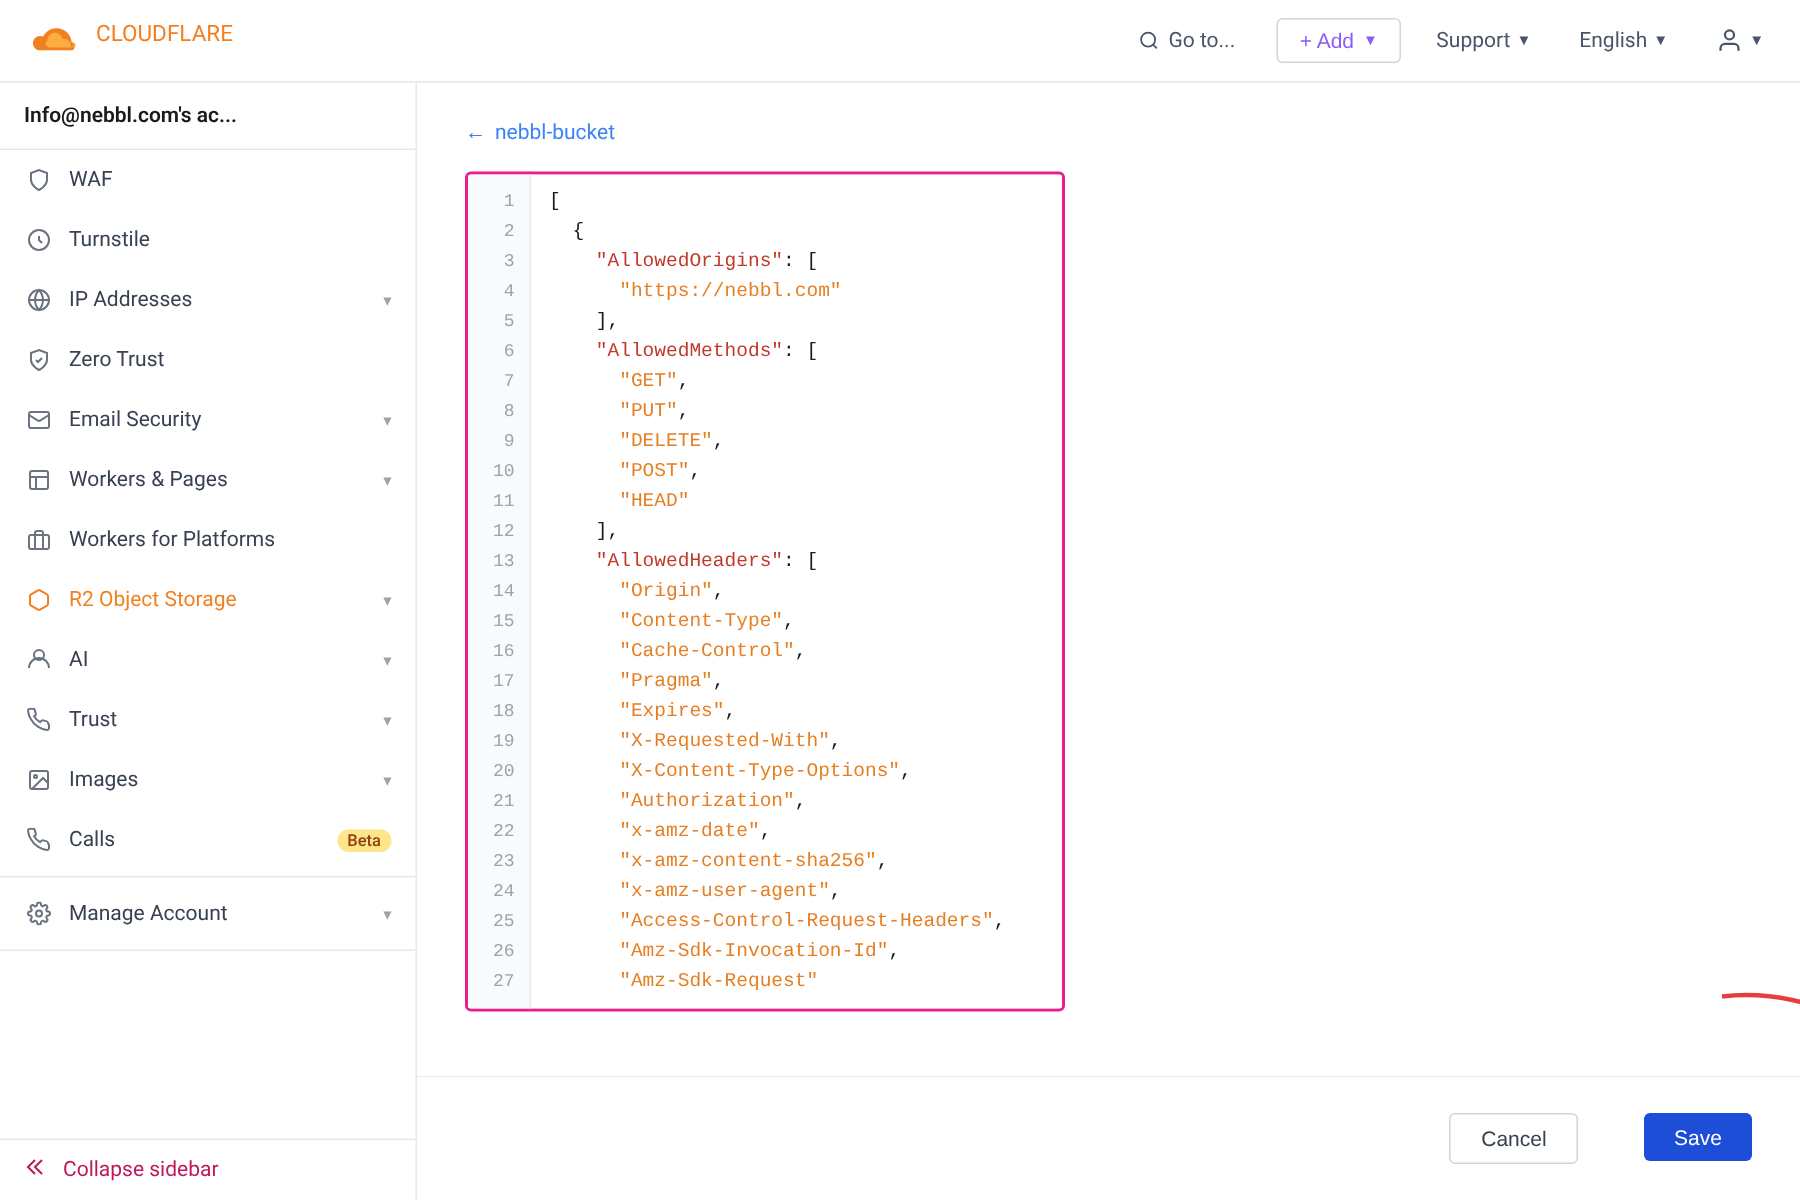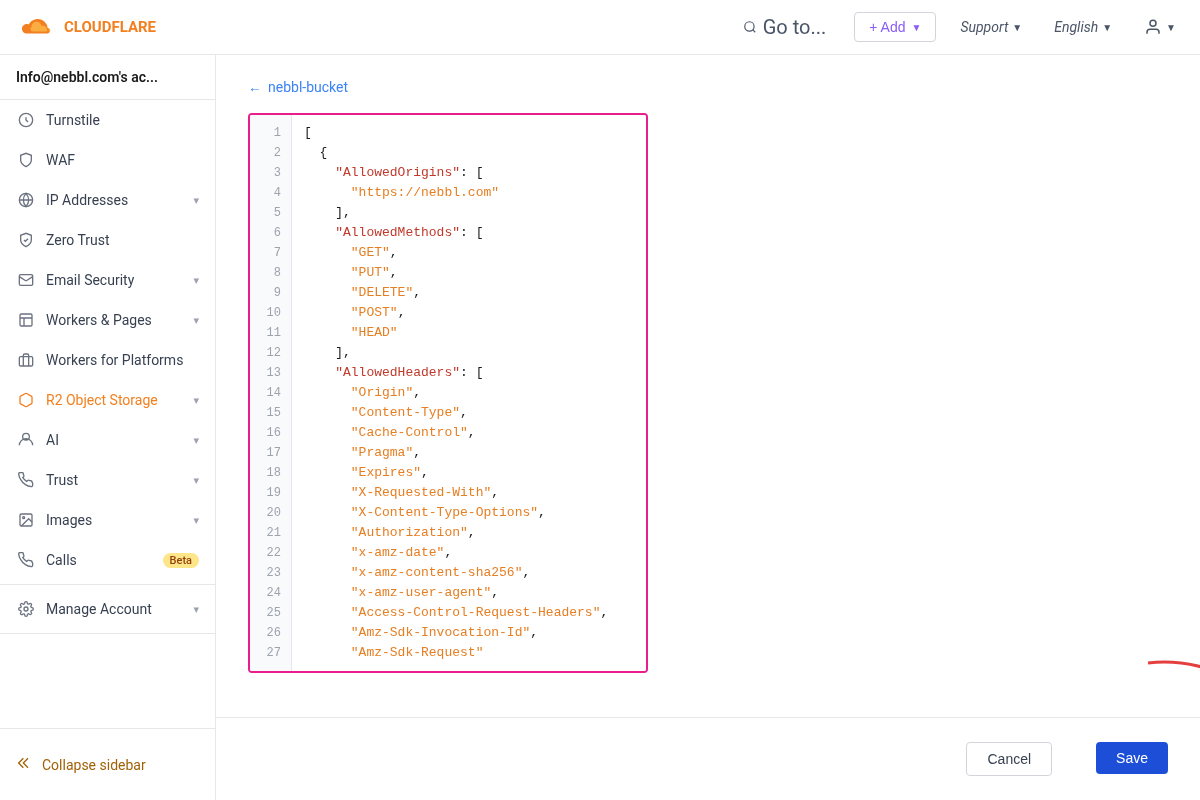--- a/index.html
+++ b/index.html
@@ -12,38 +12,38 @@
       border-bottom: 1px solid #e5e7eb;
       display: flex;
       align-items: center;
       padding: 0 16px;
       gap: 16px;
       flex-shrink: 0;
       z-index: 10;
     }
     .navbar-logo {
       display: flex;
-      align-items: center;
+      align-items: flex-start;
       gap: 8px;
-      font-weight: 700;
+      font-weight: 400;
       font-size: 15px;
       color: #f38020;
     }
     .cf-logo {
       width: 40px;
       height: 28px;
     }
     .navbar-spacer { flex: 1; }
     .navbar-goto {
       display: flex;
       align-items: center;
       gap: 6px;
       color: #4a5568;
       cursor: pointer;
-      font-size: 20px;
+      font-size: 14px;
       padding: 6px 12px;
       border-radius: 4px;
     }
     .navbar-btn {
       display: flex;
       align-items: center;
       gap: 6px;
       background: #fff;
       border: 1px solid #d1d5db;
       border-radius: 4px;
@@ -54,34 +54,33 @@
     }
     .navbar-support, .navbar-english, .navbar-user {
       display: flex;
       align-items: center;
       gap: 4px;
       cursor: pointer;
       padding: 6px 8px;
       border-radius: 4px;
       font-size: 14px;
       color: #4a5568;
-      font-style: italic;
     }
     .chevron-down { font-size: 10px; }
 
     
     .layout {
       display: flex;
       flex: 1;
       overflow: hidden;
     }
 
     
     .sidebar {
-      width: 216px;
+      width: 278px;
       background: #fff;
       border-right: 1px solid #e5e7eb;
       display: flex;
       flex-direction: column;
       overflow-y: auto;
       flex-shrink: 0;
     }
     .sidebar-account {
       padding: 14px 16px;
       font-weight: 600;
@@ -119,23 +118,23 @@
       font-size: 11px;
       padding: 1px 7px;
       border-radius: 9999px;
       font-weight: 500;
     }
     .sidebar-divider { height: 1px; background: #e5e7eb; margin: 4px 0; }
     .sidebar-collapse {
       display: flex;
       align-items: center;
       gap: 10px;
-      padding: 26px 16px;
-      cursor: pointer;
-      color: #a16207;
+      padding: 10px 16px;
+      cursor: pointer;
+      color: #be185d;
       font-size: 14px;
       margin-top: auto;
       border-top: 1px solid #e5e7eb;
     }
 
     
     .main {
       flex: 1;
       background: #fff;
       overflow-y: auto;
@@ -300,34 +299,34 @@
 </nav>
 
 <div class="layout">
 
   <aside class="sidebar">
     <div class="sidebar-account">Info@nebbl.com's ac...</div>
 
     <div class="sidebar-item">
       <span class="sidebar-icon">
         <svg width="16" height="16" viewBox="0 0 24 24" fill="none" stroke="currentColor" stroke-width="2">
+            <path d="M12 22s8-4 8-10V5l-8-3-8 3v7c0 6 8 10 8 10z"></path>
+          </svg>
+      </span>
+      <span class="sidebar-label">WAF</span>
+    </div>
+
+    <div class="sidebar-item">
+      <span class="sidebar-icon">
+        <svg width="16" height="16" viewBox="0 0 24 24" fill="none" stroke="currentColor" stroke-width="2">
             <circle cx="12" cy="12" r="10"></circle>
             <path d="M12 8v4l3 3"></path>
           </svg>
       </span>
       <span class="sidebar-label">Turnstile</span>
-    </div>
-
-    <div class="sidebar-item">
-      <span class="sidebar-icon">
-        <svg width="16" height="16" viewBox="0 0 24 24" fill="none" stroke="currentColor" stroke-width="2">
-            <path d="M12 22s8-4 8-10V5l-8-3-8 3v7c0 6 8 10 8 10z"></path>
-          </svg>
-      </span>
-      <span class="sidebar-label">WAF</span>
     </div>
 
     <div class="sidebar-item">
       <span class="sidebar-icon">
         <svg width="16" height="16" viewBox="0 0 24 24" fill="none" stroke="currentColor" stroke-width="2">
             <circle cx="12" cy="12" r="10"></circle>
             <path d="M2 12h20M12 2a15.3 15.3 0 0 1 4 10 15.3 15.3 0 0 1-4 10 15.3 15.3 0 0 1-4-10 15.3 15.3 0 0 1 4-10z"></path>
           </svg>
       </span>
       <span class="sidebar-label">IP Addresses</span>

